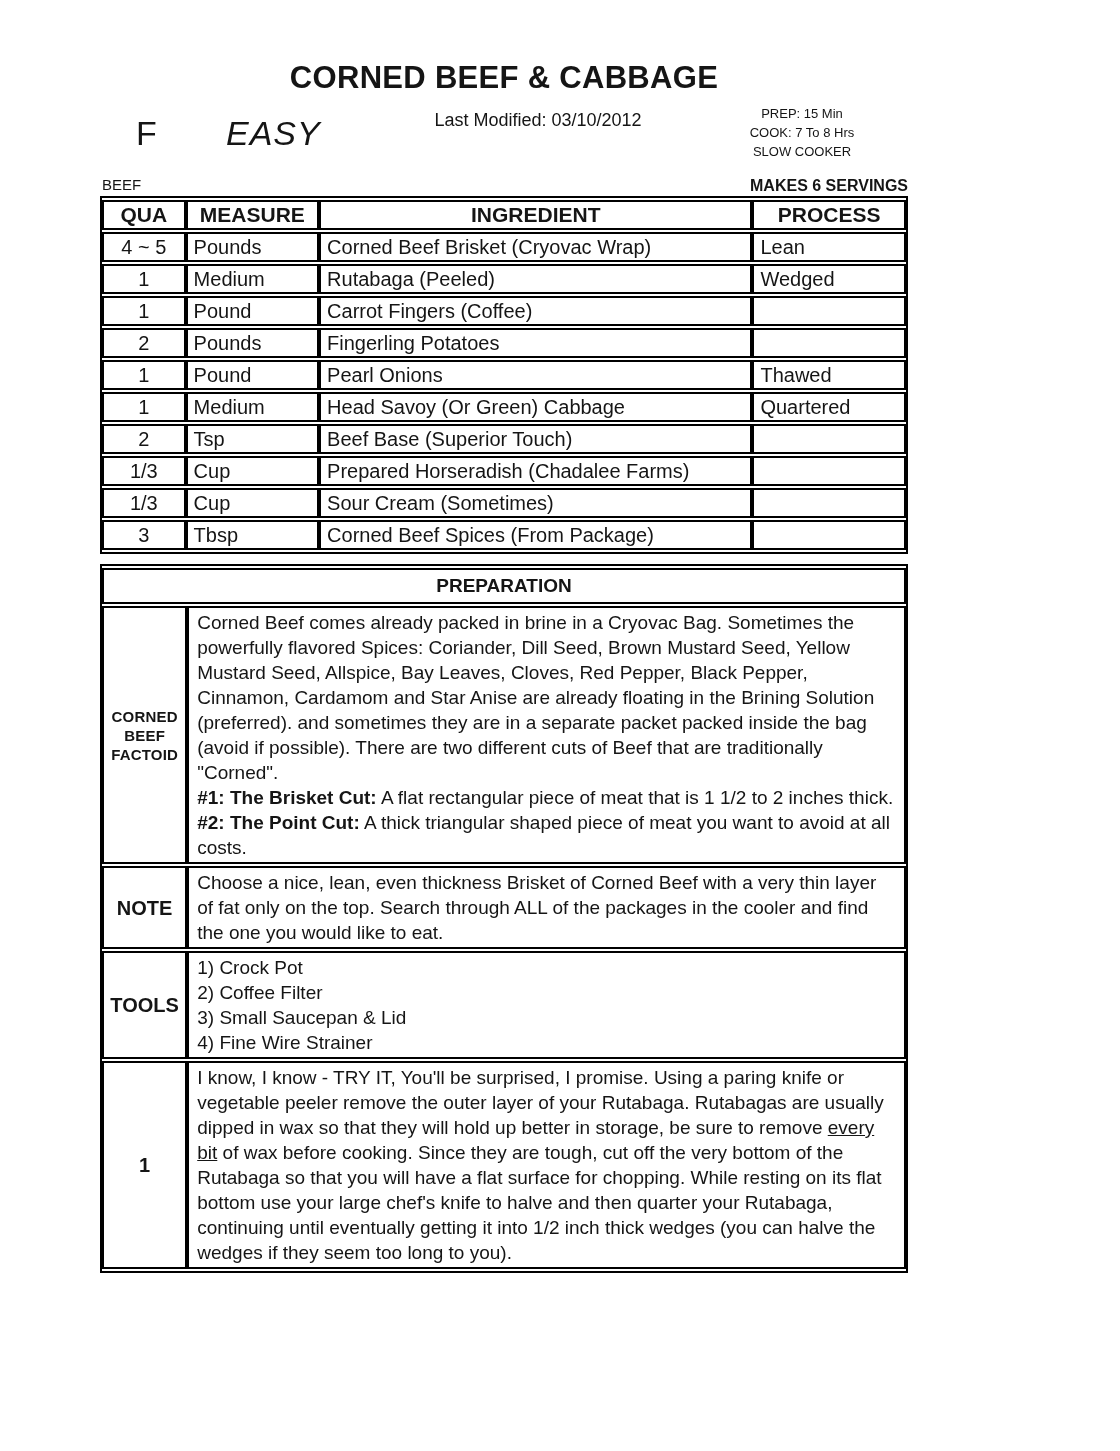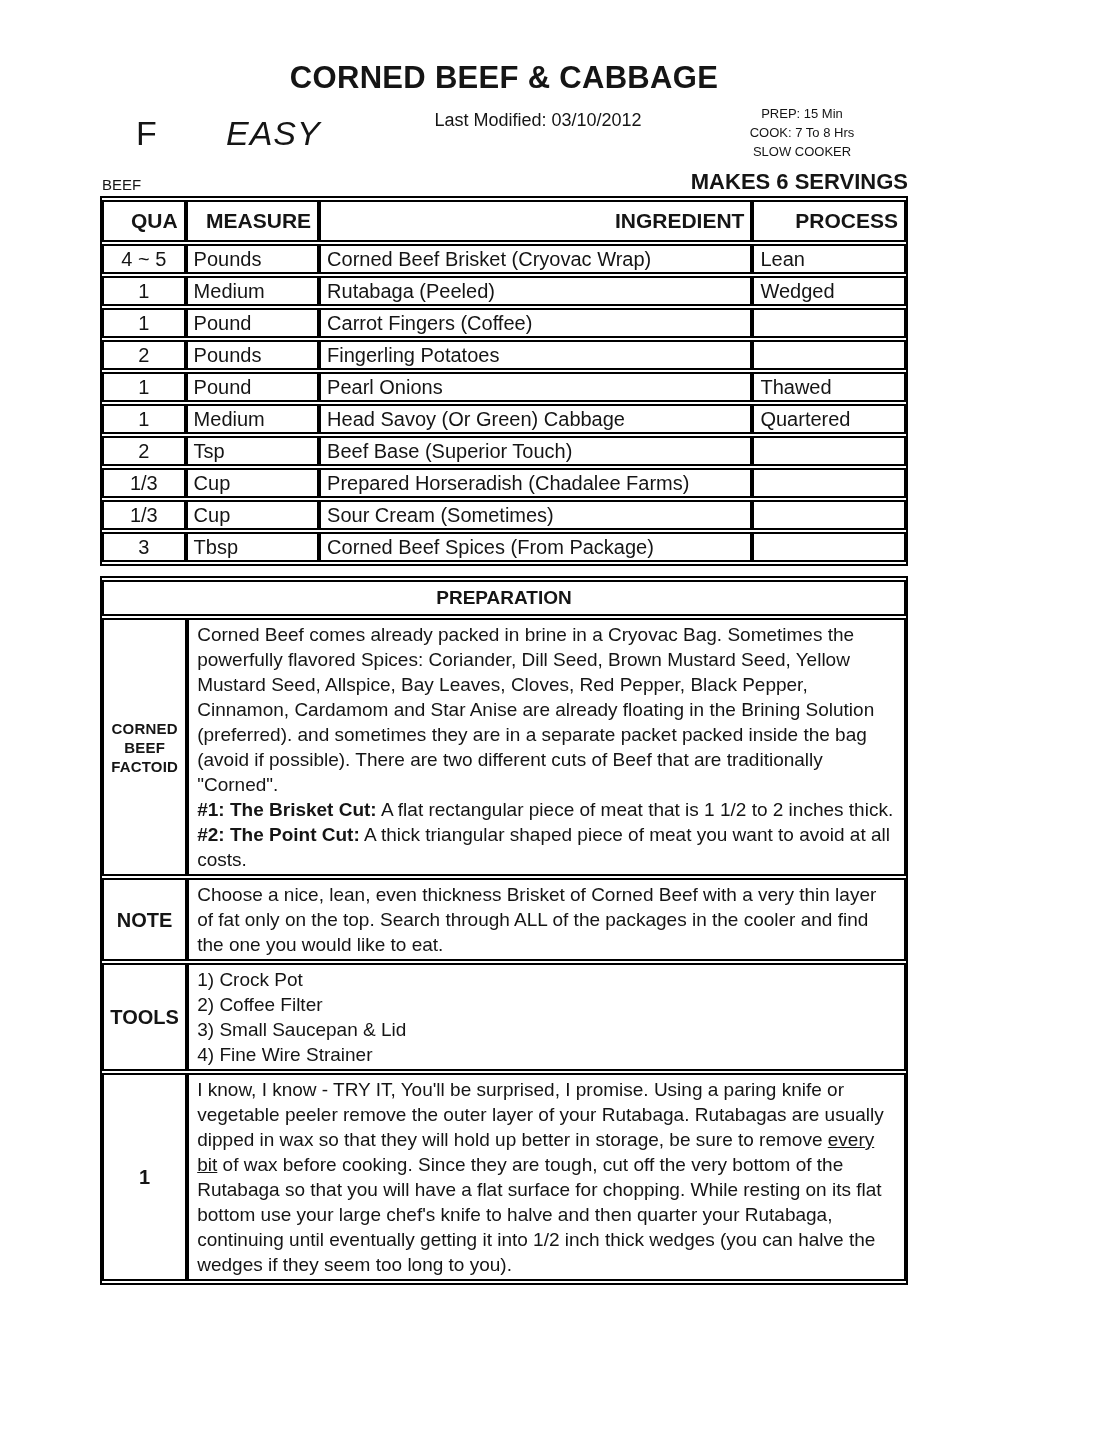--- a/index.html
+++ b/index.html
@@ -18,31 +18,31 @@
   .last-modified{
     position:absolute;top:110px;left:34px;width:100%;text-align:center;font-size:18px;
   }
   .grade{position:absolute;top:114px;left:36px;font-size:34px;}
   .difficulty{position:absolute;top:114px;left:126px;font-size:34px;letter-spacing:1px;font-style:italic;}
   .cook-info{
     position:absolute;top:104px;right:16px;width:180px;text-align:center;
     font-size:13px;line-height:19px;
   }
   .category{position:absolute;bottom:3px;left:2px;font-size:15px;}
-  .servings{position:absolute;bottom:1px;right:0;font-size:22px;font-weight:bold;text-align:center;}
+  .servings{position:absolute;bottom:1px;right:0;font-size:16px;font-weight:bold;text-align:center;}
 
   
   table{
     width:100%;table-layout:fixed;
     border-collapse:separate;border-spacing:0 2px;
     border:2px solid #000;
   }
   td,th{border:2px solid #000;overflow:hidden;}
 
-  .ing th{font-size:21px;font-weight:bold;text-align:right;padding:7px 6px;line-height:24px;}
+  .ing th{font-size:21px;font-weight:bold;text-align:center;padding:1px 6px;line-height:24px;}
   .ing td{font-size:20px;padding:1px 6px;line-height:24px;white-space:nowrap;}
   .ing td.col0{text-align:center;}
 
   .prep{margin-top:10px;}
   .prep .prep-title-cell{
     font-size:19px;font-weight:bold;text-align:center;padding:2px;line-height:28px;
   }
   .label-cell{
     font-weight:bold;text-align:center;vertical-align:middle;
     font-size:20px;line-height:24px;padding:2px;

